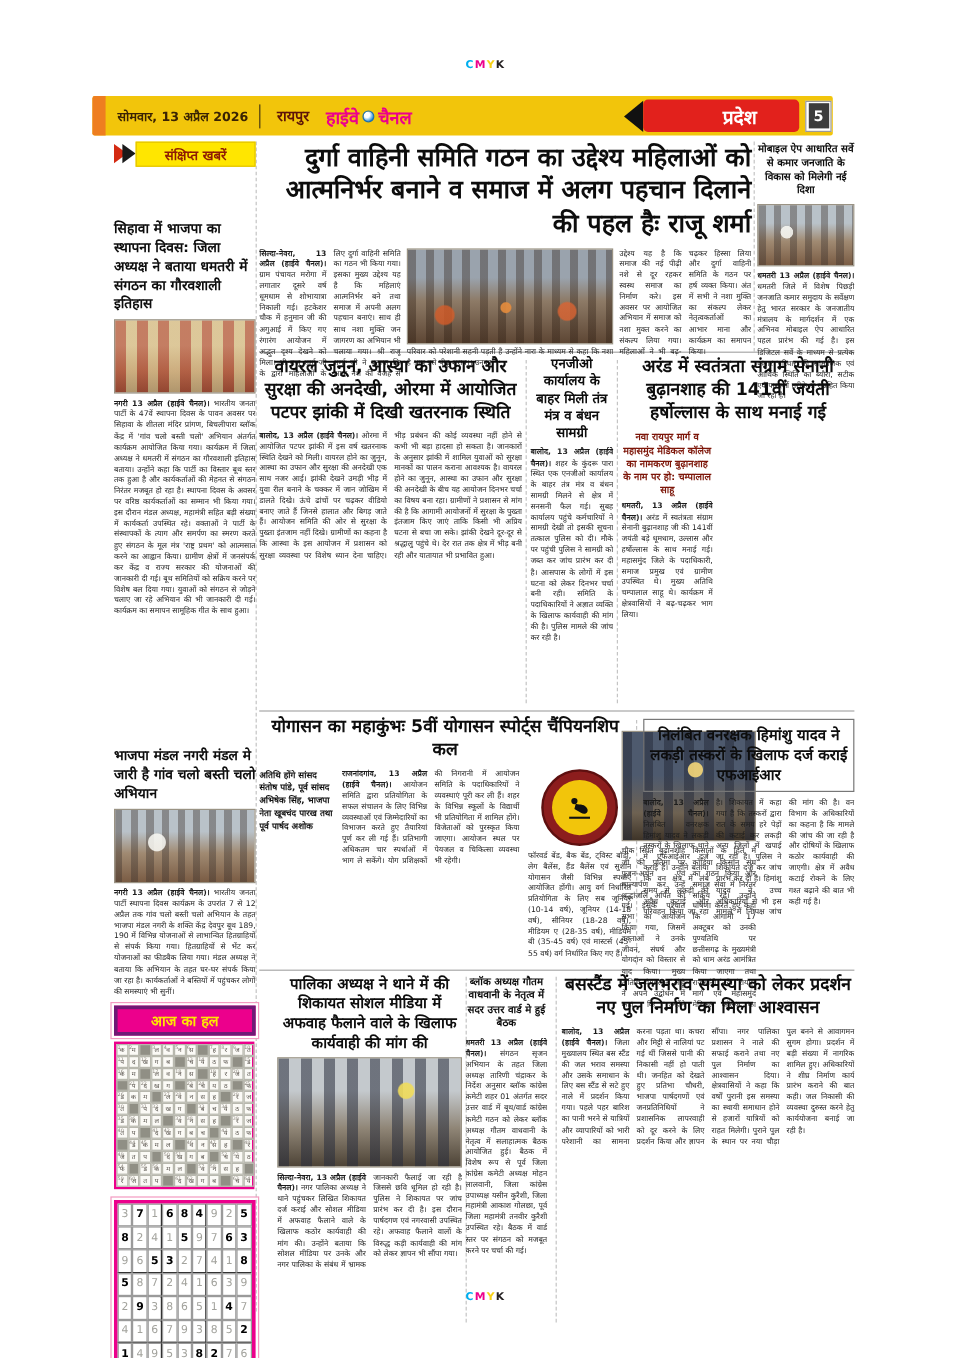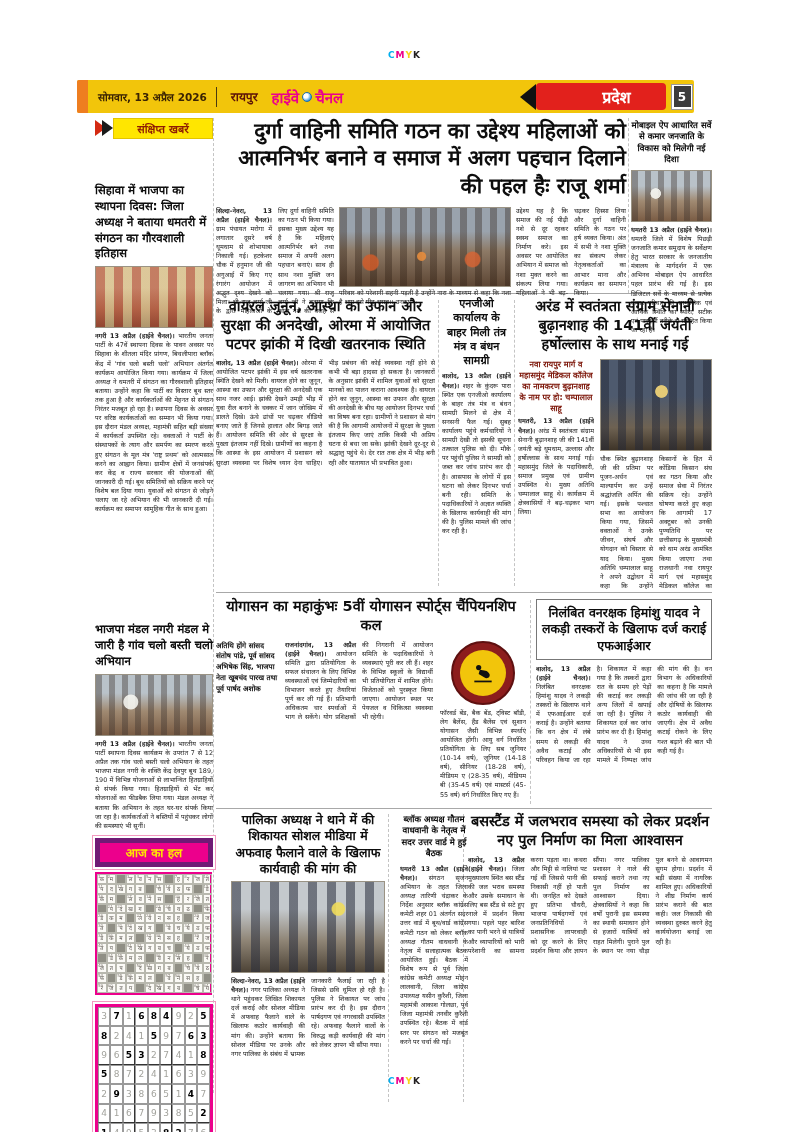--- a/index.html
+++ b/index.html
@@ -82,21 +82,21 @@
   .chev.red{border-left:11px solid #d42a12;}
   .chev.black{border-left:11px solid #1a1a1a;margin-left:-4px;}
   .briefs-label{flex:1;background:#ffe600;color:#8e1b03;font-weight:bold;font-size:11px;
                 text-align:center;padding:2px 0;border:1px solid #e3c400;}
   .brief-photo{width:100%;height:62px;margin:4px 0;}
   .b1-body{height:244px;margin-bottom:6px;}
   .b2-body{height:92px;margin-bottom:6px;}
 
   
   .puzzle-label{background:#ec008c;color:#ffe600;font-weight:bold;font-size:12px;text-align:center;
-                padding:1px 0;border:5px solid #701a75;box-shadow:0 0 0 2px #fff,0 0 0 3px #f49ac1;}
+                padding:1px 0;border:3px solid #701a75;box-shadow:0 0 0 2px #fff,0 0 0 3px #f49ac1;}
   #crossword-grid{margin-top:5px;display:grid;grid-template-columns:repeat(12,9.6px);
                   grid-auto-rows:9.9px;border:2px solid #ec008c;width:117.2px;background:#fbfaf6;}
   .cw-cell{position:relative;border:0.5px solid #b8b8ae;display:flex;align-items:center;justify-content:center;}
   .cw-cell b{font-weight:normal;font-size:5.5px;color:#55504a;}
   .cw-cell i{position:absolute;left:0;top:-1px;font-style:normal;font-size:4px;color:#8a857d;}
   .cw-cell.dark{background:#908f85;}
   #sudoku-grid{margin-top:9px;display:grid;grid-template-columns:repeat(9,12.4px);
                grid-auto-rows:19.4px;border:3px solid #ec008c;outline:1px solid #f49ac1;outline-offset:2px;
                width:117.6px;background:#fff;}
   .sd-cell{border:0.5px solid #9a9a9a;display:flex;align-items:center;justify-content:center;
@@ -117,21 +117,21 @@
   #mobile-article{position:absolute;left:631px;top:120px;width:81px;}
   .mob-photo{width:100%;height:52px;margin:4px 0;}
   .mob-body{height:108px;}
 
   
   #viral-article{position:absolute;left:216px;top:297px;width:219px;}
   .viral-body{height:228px;margin-top:5px;}
   #ngo-article{position:absolute;left:442px;top:297px;width:69px;}
   .ngo-body{height:230px;margin-top:4px;}
   #arand-article{position:absolute;left:518px;top:297px;width:194px;}
-  .arand-row{display:flex;gap:6px;margin-top:5px;}
+  .arand-row{display:flex;gap:6px;margin-top:5px;flex-direction:column;}
   .arand-left{width:76px;}
   .arand-lbody{height:186px;margin-top:3px;}
   .arand-right{width:112px;}
   .arand-photo{width:100%;height:92px;}
   .arand-rbody{height:140px;margin-top:4px;}
 
   
   #yoga-article{position:absolute;left:216px;top:597px;width:310px;}
   .yoga-row{display:flex;gap:7px;margin-top:6px;}
   .yoga-intro{width:62px;font-size:7.2px;font-weight:bold;line-height:1.5;color:#111;height:176px;overflow:hidden;}
@@ -143,21 +143,21 @@
   .yoga-rbody{height:108px;}
 
   #fir-article{position:absolute;left:536px;top:599px;width:176px;}
   .fir-box{border:1px solid #777;padding:5px 4px;}
   .fir-body{height:136px;margin-top:5px;}
 
   
   #palika-article{position:absolute;left:231px;top:812px;width:154px;}
   .palika-photo{width:100%;height:92px;margin:4px 0;}
   .palika-body{height:138px;}
-  #block-article{position:absolute;left:400px;top:814px;width:68px;}
+  #block-article{position:absolute;left:388px;top:814px;width:68px;}
   .block-body{height:226px;margin-top:5px;}
   #bus-article{position:absolute;left:468px;top:812px;width:244px;}
   .bus-body{height:238px;margin-top:6px;}
 </style>
 </head>
 <body>
 
 <div id="page" data-name="newspaper-page">
 
   <div class="cmyk" id="cmyk-top" data-name="cmyk-registration-mark">

